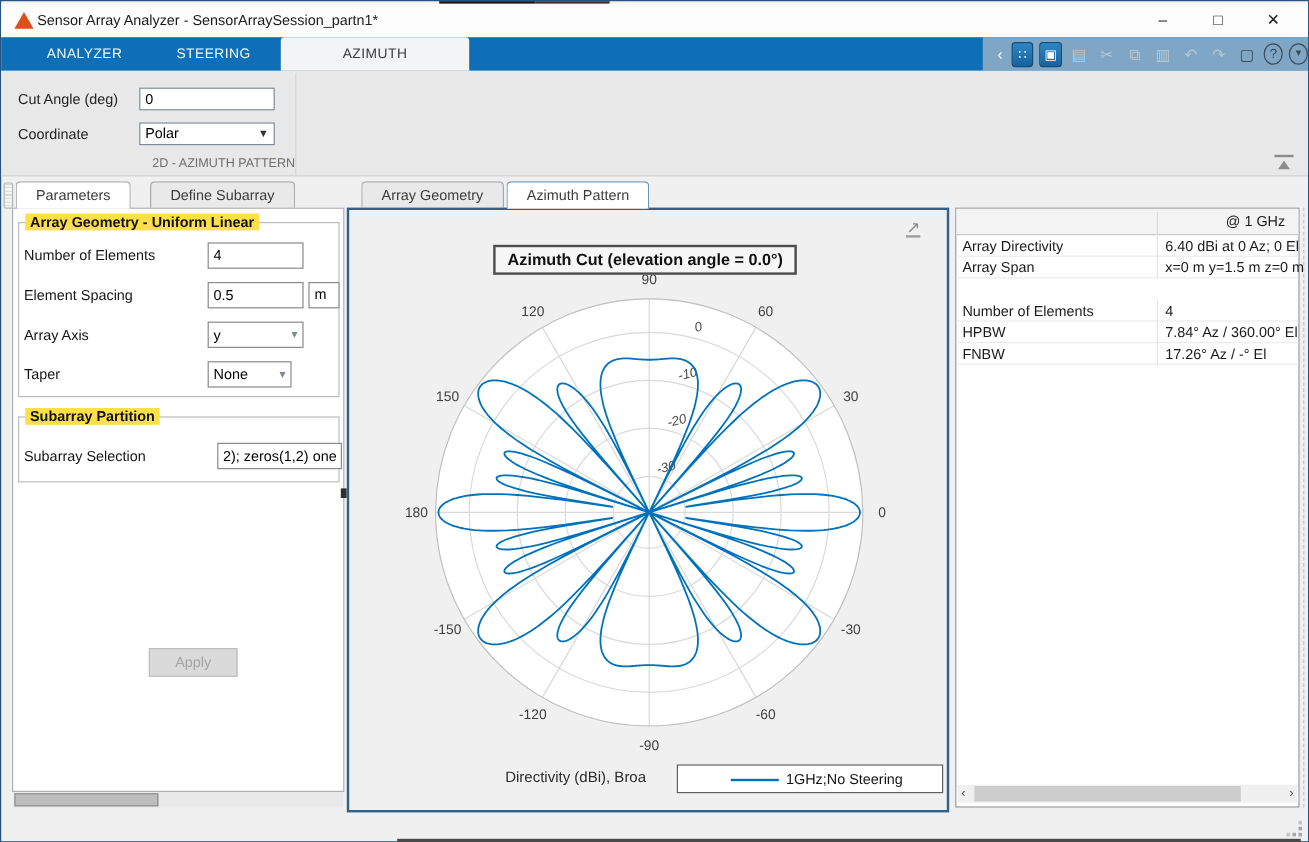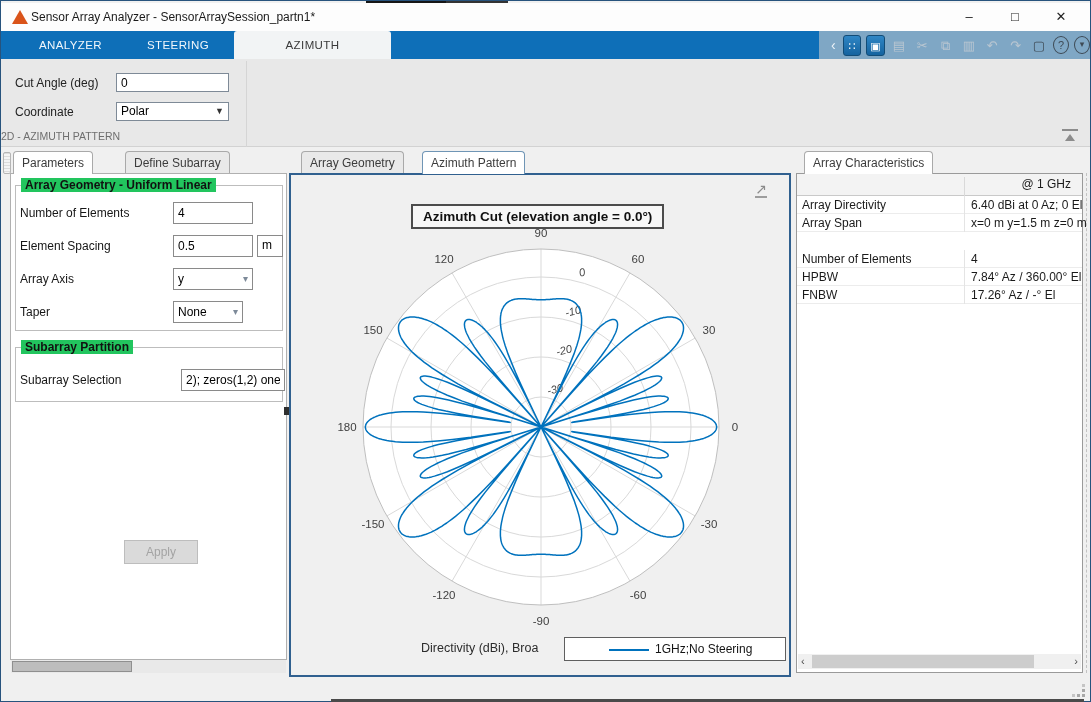--- a/index.html
+++ b/index.html
@@ -22,34 +22,34 @@
   .qa-icon { width:21px; height:21px; text-align:center; line-height:21px; font-size:13px; border-radius:3px; color:#3e4a55; }
   .qa-icon.blue { background:linear-gradient(#2f86c5,#15639f); border:1px solid #124c77; color:#fff; font-size:11px; }
   .qa-icon.disabled { color:#b9c6d1; }
 
   
   #toolstrip { left:0; top:58px; width:1089px; height:88px; background:#e8e8e8; border-bottom:1px solid #d2d2d2; }
   .ts-label { font-size:12px; color:#232323; }
   .ts-input { position:absolute; width:113px; height:19px; border:1px solid #7e8a97; background:#fff; font-size:12px; padding:0 4px; font-family:"Liberation Sans", sans-serif; }
   .ts-combo { position:absolute; width:113px; height:19px; border:1px solid #7e8a97; background:#fff; font-size:12px; padding:1px 4px; }
   .ts-combo .chev { position:absolute; right:4px; top:3px; font-size:9px; color:#333; }
-  .section-label { left:0; top:71px; width:245px; text-align:left; font-size:10.5px; color:#6f6f6f; }
+  .section-label { left:0; top:71px; width:245px; text-align:right; font-size:10.5px; color:#6f6f6f; }
   .ts-sep { left:245px; top:2px; width:1px; height:86px; background:#d5d5d5; }
   .collapse-icon { right:12px; top:70px; width:16px; height:12px; border-top:2px solid #8c8c8c; }
   .collapse-icon::after { content:""; position:absolute; left:3px; top:3px; border-left:5px solid transparent; border-right:5px solid transparent; border-bottom:7px solid #8c8c8c; }
 
   
-  .doc-tab { top:150px; height:23px; line-height:22px; padding:0 8px; font-size:12px; color:#3c3c3c; background:#e9e9e9; border:1px solid #a9a9a9; border-bottom:none; border-radius:4px 4px 0 0; }
+  .doc-tab { top:150px; height:23px; line-height:22px; padding:0 16px; font-size:12px; color:#3c3c3c; background:#e9e9e9; border:1px solid #a9a9a9; border-bottom:none; border-radius:4px 4px 0 0; }
   .doc-tab.active { background:#ffffff; z-index:5; }
 
   
   #left-grip { left:2px; top:151px; width:8px; height:22px; border:1px solid #b5b5b5; border-radius:2px; background:repeating-linear-gradient(#dcdcdc 0 1px,#f4f4f4 1px 3px); }
   #left-panel { left:9px; top:172px; width:277px; height:487px; background:#fff; border:1px solid #b0b0b0; }
   .group { position:absolute; border:1px solid #bdbdbd; }
-  .group-title { position:absolute; top:-8px; left:5px; background:#22c55e; padding:0 4px; font-size:12px; font-weight:bold; color:#111; white-space:nowrap; }
+  .group-title { position:absolute; top:-8px; left:5px; background:#fde047; padding:0 4px; font-size:12px; font-weight:bold; color:#111; white-space:nowrap; }
   .f-label { position:absolute; font-size:12px; color:#161616; white-space:nowrap; }
   .f-input { position:absolute; height:22px; border:1px solid #8a8a8a; background:#fff; font-size:12px; padding:0 4px; font-family:"Liberation Sans", sans-serif; }
   .f-unit { position:absolute; height:22px; border:1px solid #8a8a8a; background:#fff; font-size:12px; padding:2px 4px; }
   .f-combo { position:absolute; height:22px; border:1px solid #8a8a8a; background:#fff; font-size:12px; padding:3px 4px; }
   .f-combo .chev { position:absolute; right:4px; top:4px; font-size:10px; color:#7d8a99; }
   .checkbox { position:absolute; width:13px; height:13px; border:1px solid #6d6d6d; background:#fff; }
   #apply-btn { left:113px; top:366px; width:74px; height:24px; background:#dadada; border:1px solid #bdbdbd; color:#a3a3a3; font-size:12px; text-align:center; line-height:22px; }
   #left-hscroll { left:10px; top:659px; width:275px; height:13px; background:#e9e9e9; }
   #left-hscroll .thumb { position:absolute; left:1px; top:1px; width:120px; height:11px; background:#bdbdbd; border:1px solid #8f8f8f; }
   .splitter-dots { left:283px; top:406px; width:5px; height:8px; background:#2f2f2f; }
@@ -207,21 +207,20 @@
       </svg>
     <div class="abs" id="plot-title-box">Azimuth Cut (elevation angle = 0.0°)</div>
     <div class="abs" id="export-icon">↗</div>
     <div class="abs" id="plot-xlabel">Directivity (dBi), Broa</div>
     <div class="abs" id="legend-box">
       <span id="legend-line" style="background: rgb(0, 114, 189);"></span>
       <span id="legend-text">1GHz;No Steering</span>
     </div>
   </div>
 
-  <div class="abs doc-tab" id="right-tab-row" style="left:803px; background:#fff; z-index:6;">Array Characteristics</div>
   <div class="abs" id="right-panel">
     <div class="tbl-header">
       <span class="hval">@ 1 GHz</span>
     </div>
     <div class="tbl-row" style="top:22px;padding-left:20px;">
         <span class="c1">Array Directivity</span>
         <span class="c2">6.40 dBi at 0 Az; 0 El</span>
       </div>
     <div class="tbl-row" style="top:40px;">
         <span class="c1">Array Span</span>

